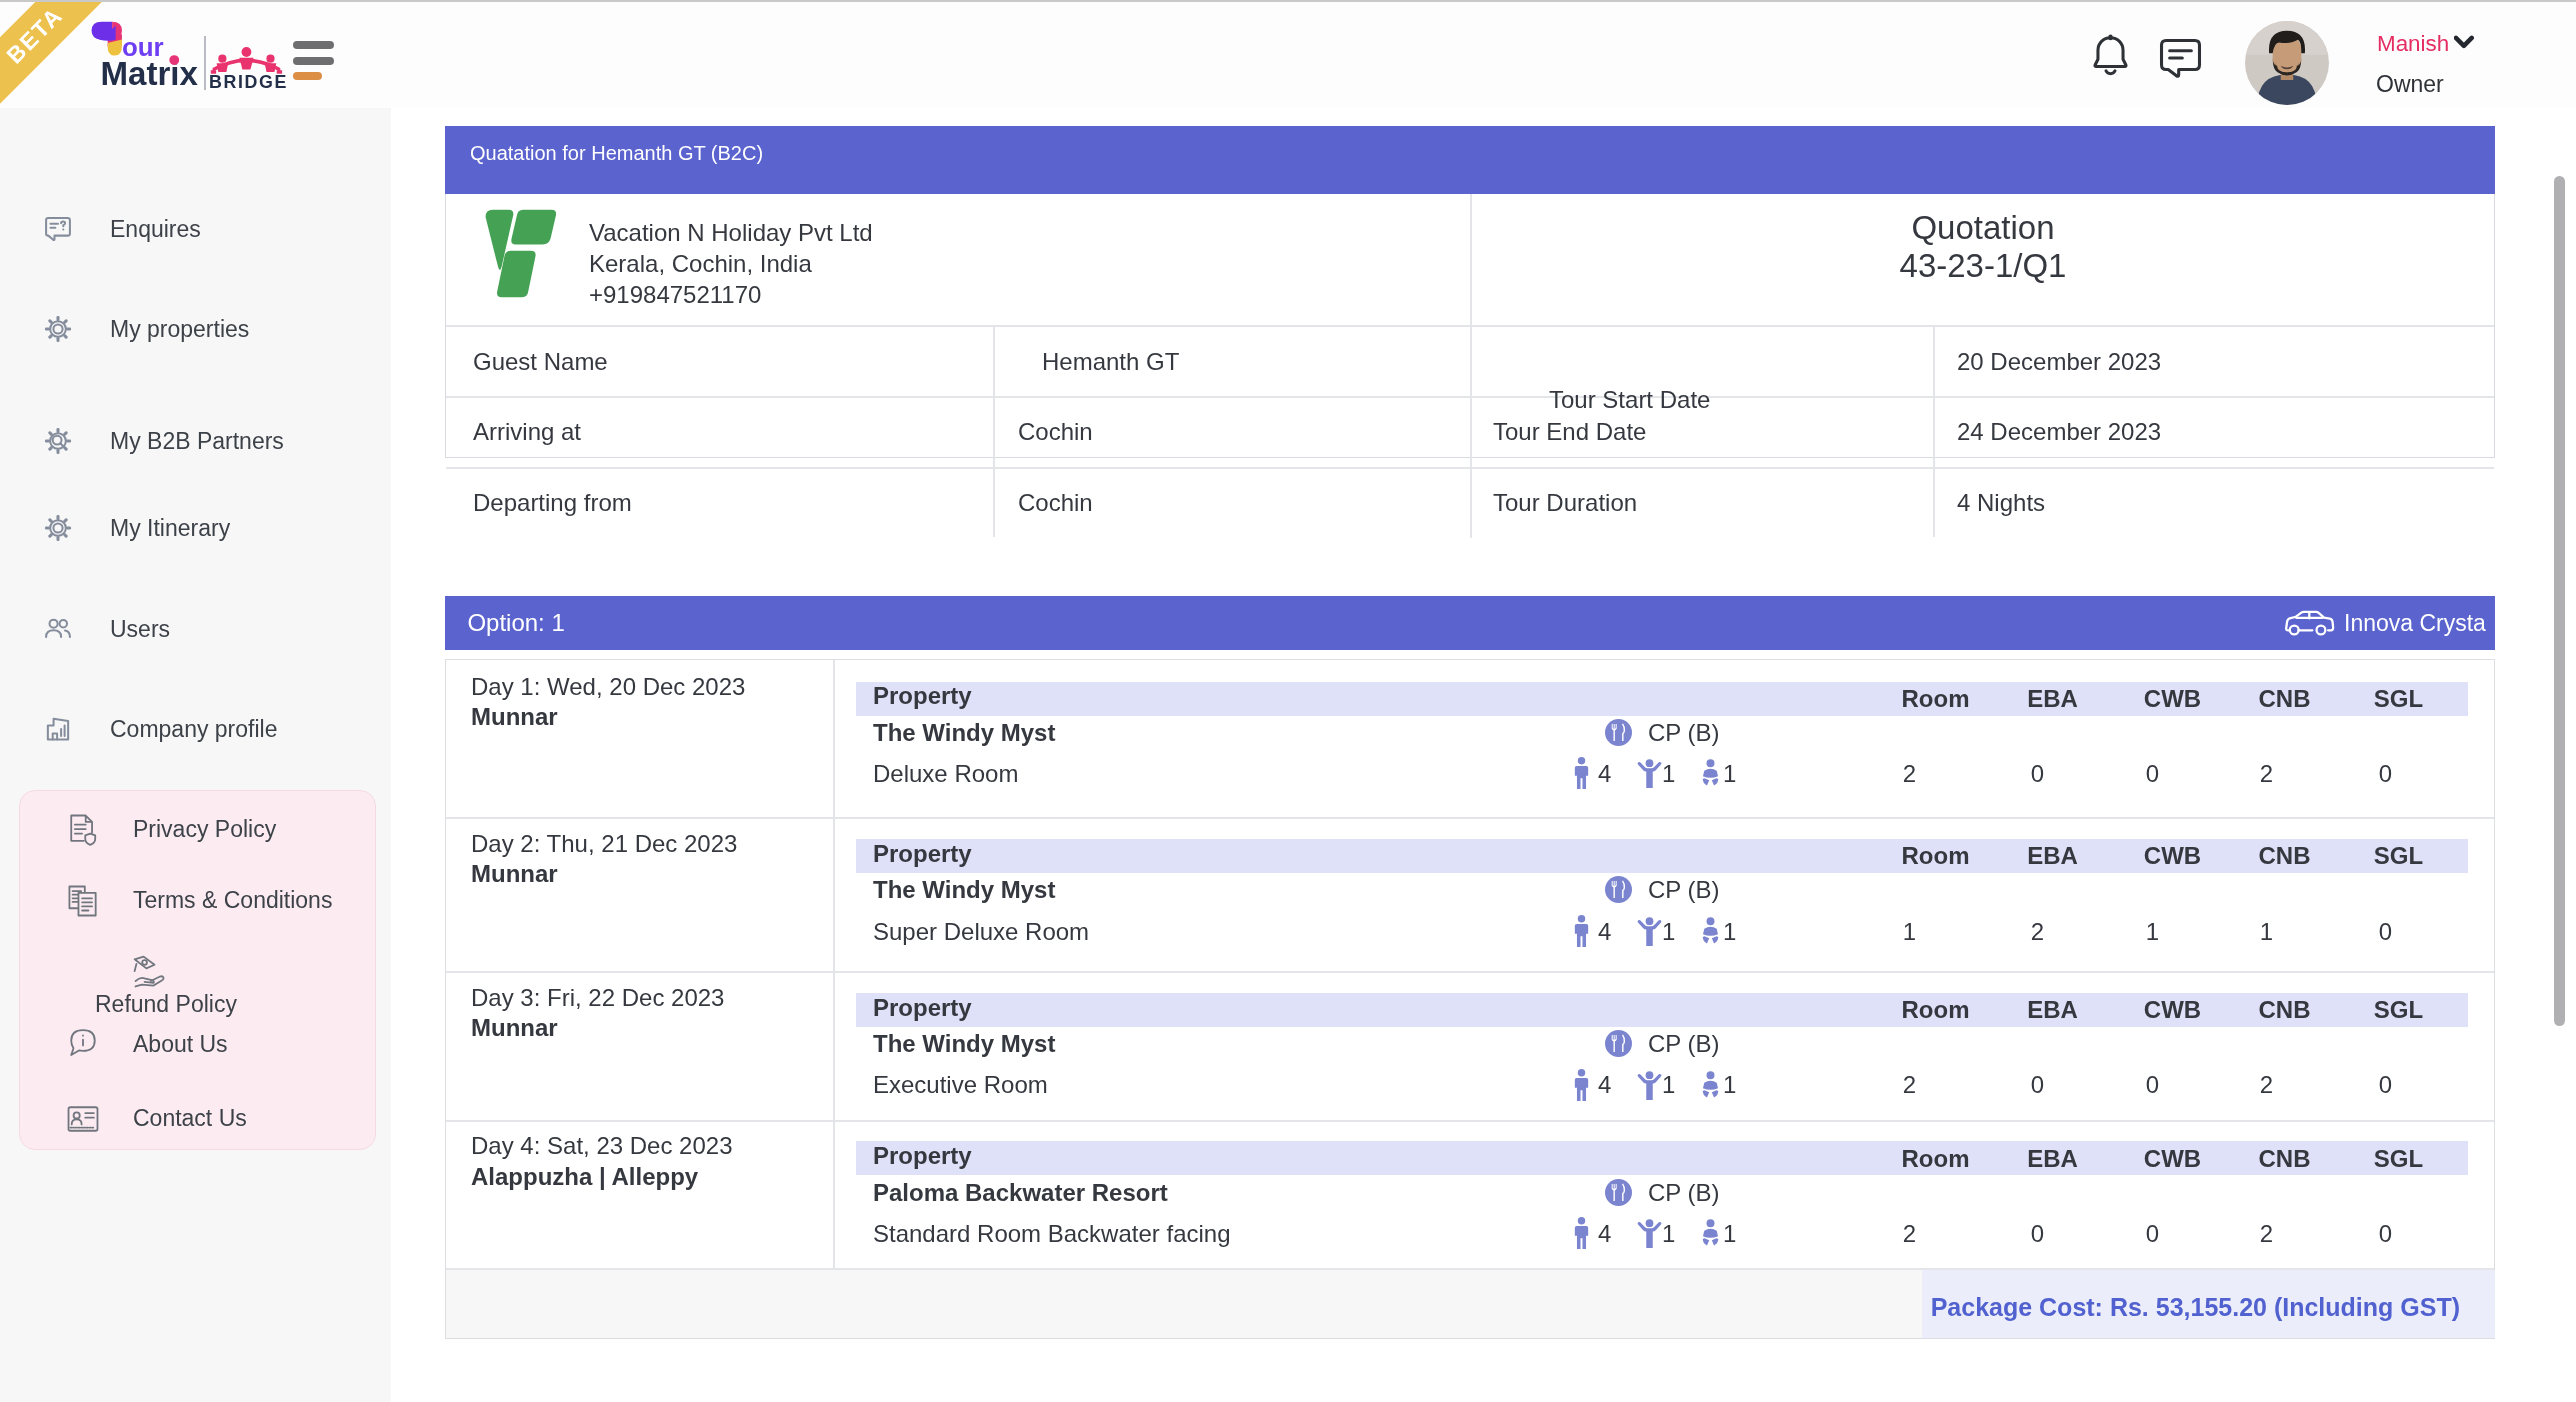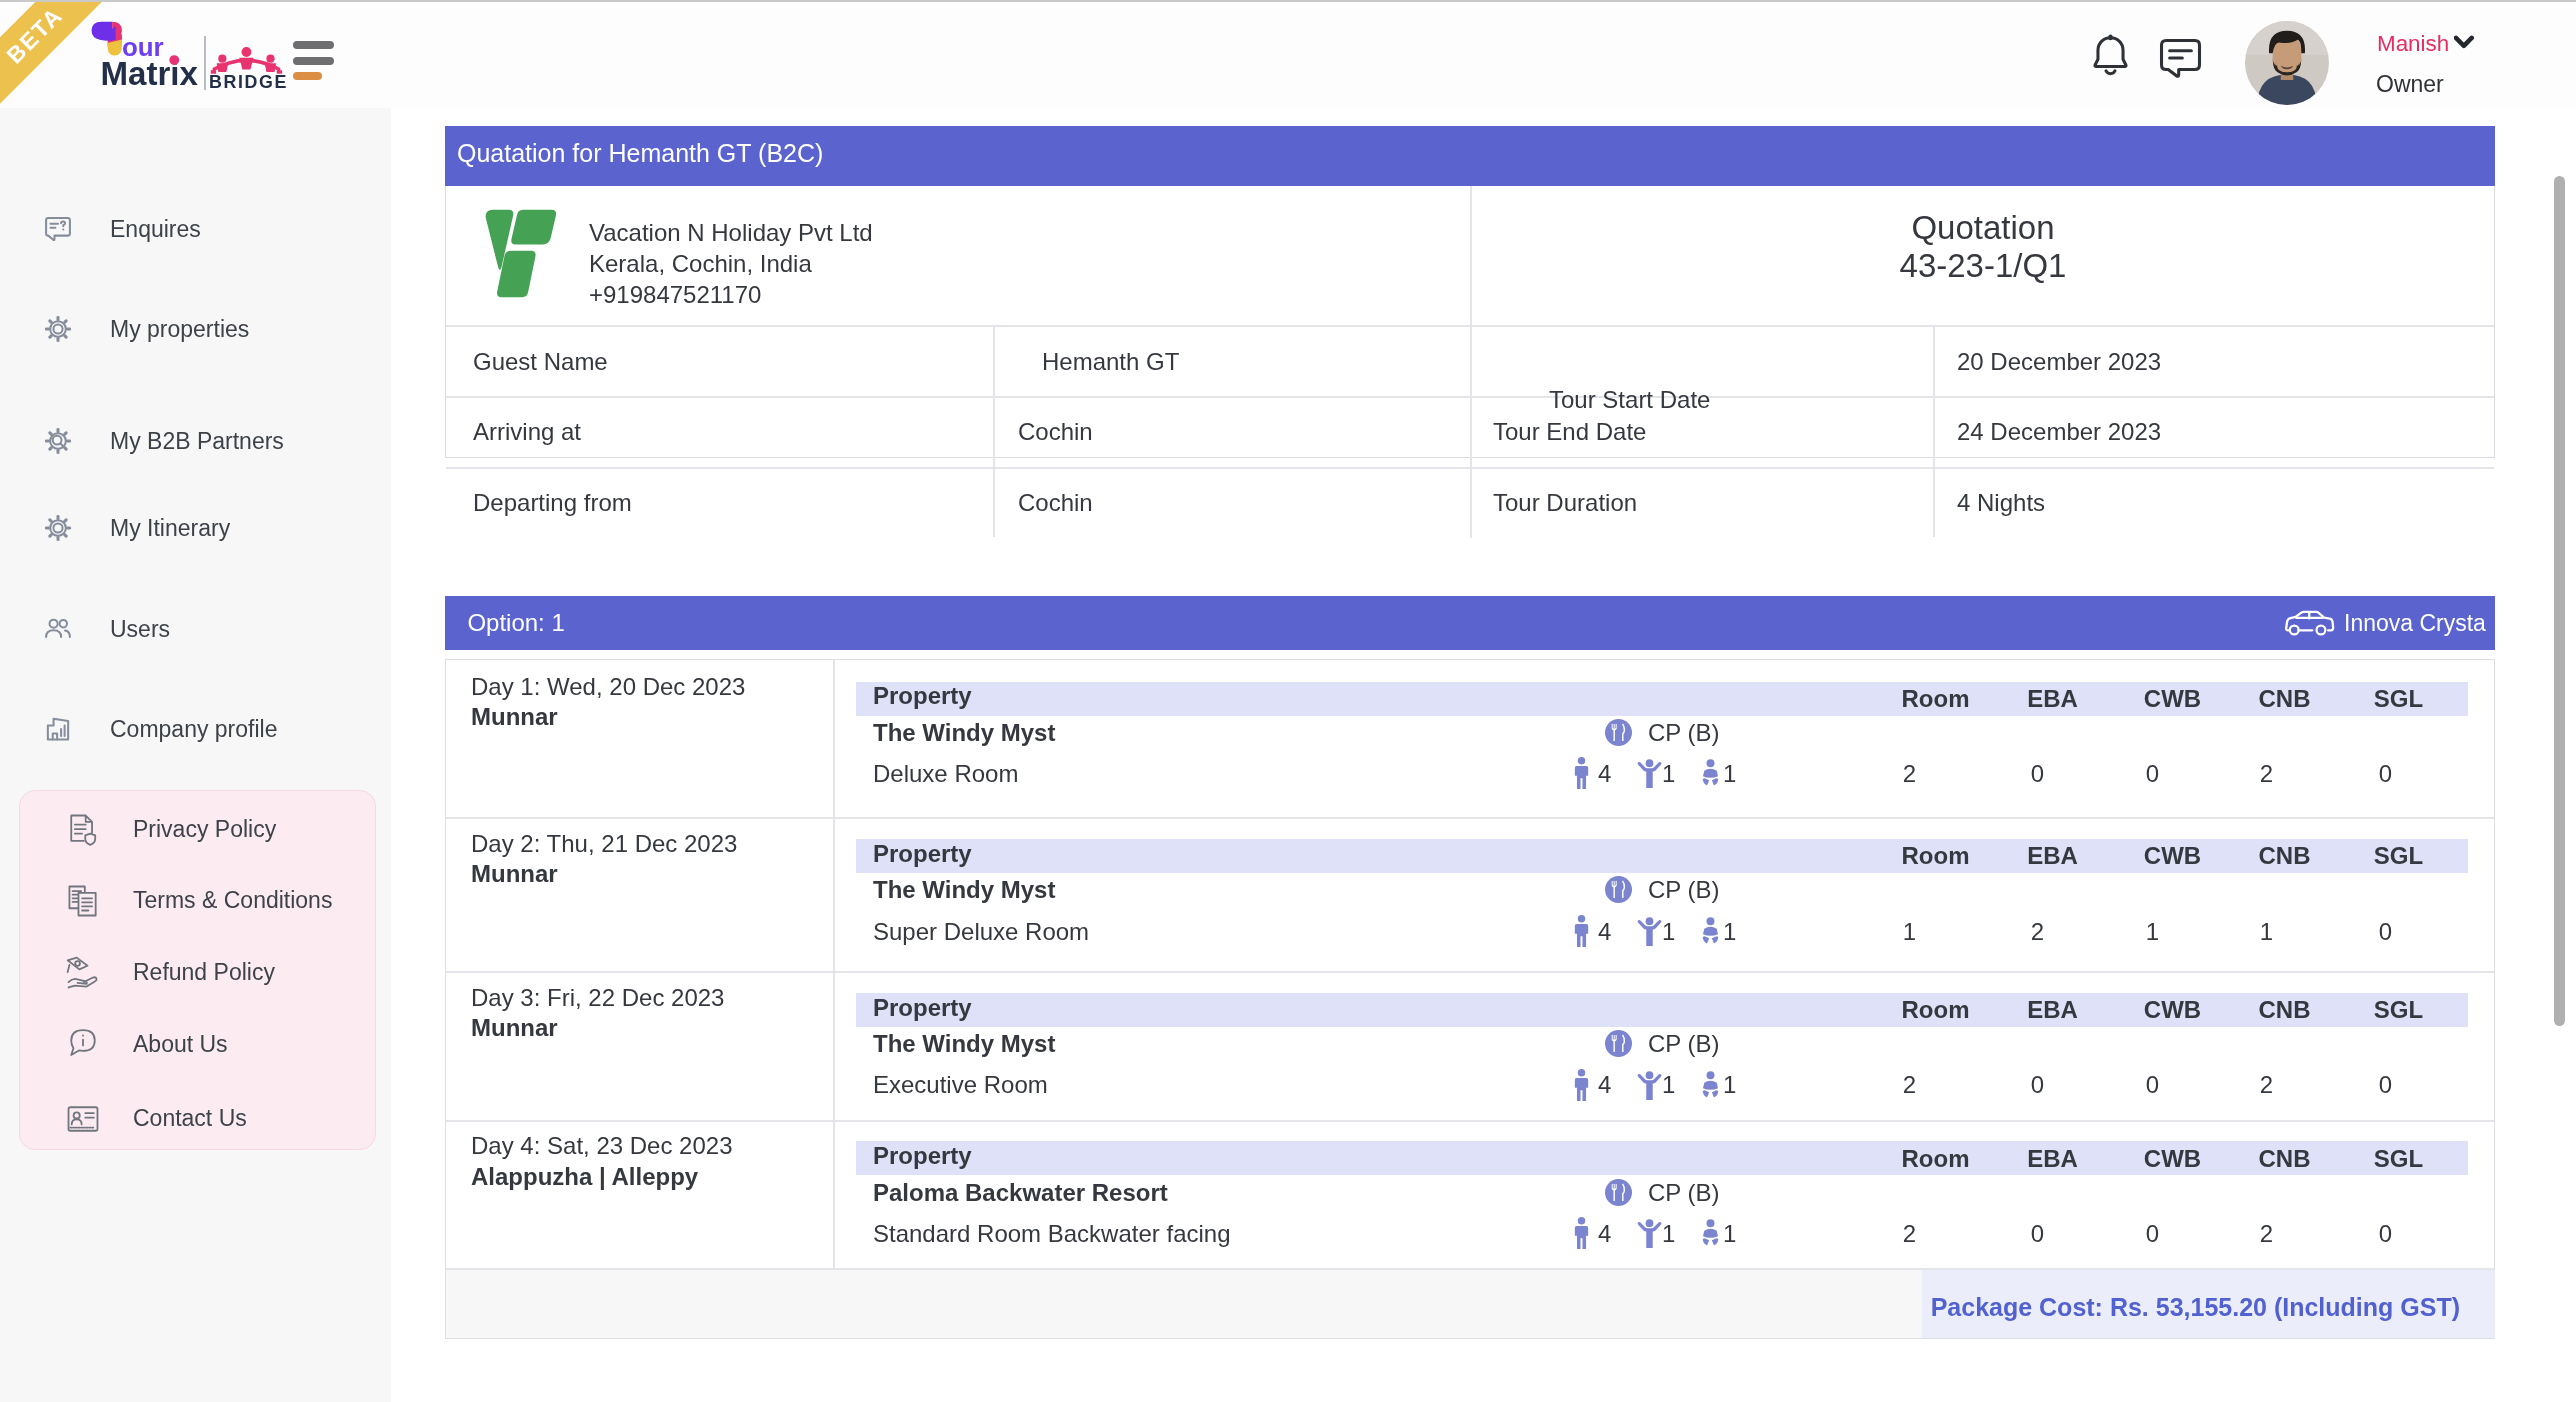--- a/index.html
+++ b/index.html
@@ -28,22 +28,22 @@
   #pinkpanel { position:absolute; left:19px; top:683px; width:357px; height:360px;
                background:#fcecf2; border:1.8px solid #f6d9e5; border-radius:16px; }
   .pitem { position:absolute; left:44px; height:39px; display:flex; align-items:center; }
   .pitem svg { width:38px; height:38px; flex:0 0 38px; }
   .pitem span { margin-left:31px; font-size:23px; color:#3d4249; white-space:nowrap; }
 
   
   .purplebar { background:#5a63ce; color:#ffffff; }
   #qcard { left:445px; top:126px; width:2050px; height:332px; background:#fff;
            border:0.9px solid #d9dbe0; border-top:none; z-index:6; }
-  #qhead { left:445px; top:126px; width:2050px; height:60px; z-index:7;
-           font-size:25px; line-height:54px; padding-left:12px; }
+  #qhead { left:445px; top:126px; width:2050px; height:68px; z-index:7;
+           font-size:20px; line-height:54px; padding-left:25px; }
   #obar  { left:445px; top:596px; width:2050px; height:54px; z-index:7;
            font-size:24px; line-height:54px; padding-left:22.4px; }
   #dtable { left:445px; top:659px; width:2050px; height:680px; background:#fff;
             border:0.9px solid #dcdee2; z-index:6; }
   .hline { position:absolute; left:0; width:2048px; height:1.8px; background:#e4e5e9; }
   .vline { position:absolute; top:0; width:1.8px; background:#e4e5e9; }
   .cell { position:absolute; font-size:24px; line-height:27px; white-space:nowrap; }
 </style>
 </head>
 <body>
@@ -227,21 +227,21 @@
         <svg viewBox="0 0 42 42">
           <g fill="none" stroke="#71767e" stroke-width="2" stroke-linecap="round" stroke-linejoin="round">
           <rect x="6" y="5" width="17" height="24"></rect>
           <path d="M9.5 10 L19 10 M9.5 14 L19 14 M9.5 18 L19 18 M9.5 22 L15 22"></path>
           <rect x="16" y="12" width="19" height="25" fill="#fcecf2"></rect>
           <path d="M20 18 L31 18 M20 22.5 L31 22.5 M20 27 L31 27 M20 31.5 L27 31.5"></path>
         </g>
         </svg>
         <span>Terms &amp; Conditions</span>
       </div>
-      <div class="pitem" style="top:162px;">
+      <div class="pitem" style="top:162px;flex-direction:column;">
         <svg viewBox="0 0 42 42">
           <g fill="none" stroke="#71767e" stroke-width="2" stroke-linecap="round" stroke-linejoin="round">
           <path d="M4 7 L14 4 L26 13 L17 17 Z"></path>
           <circle cx="15" cy="10.5" r="2.6"></circle>
           <path d="M6 12 L4 20"></path>
           <path d="M5 31 Q10 26 15 28 L23 30 Q26 31 25 33 L15 32"></path>
           <path d="M22 31 L32 26 Q35 25 36 27.5 Q36.5 29 34 30.5 L25 36 L12 35 L5 37"></path>
         </g>
         </svg>
         <span>Refund Policy</span>

